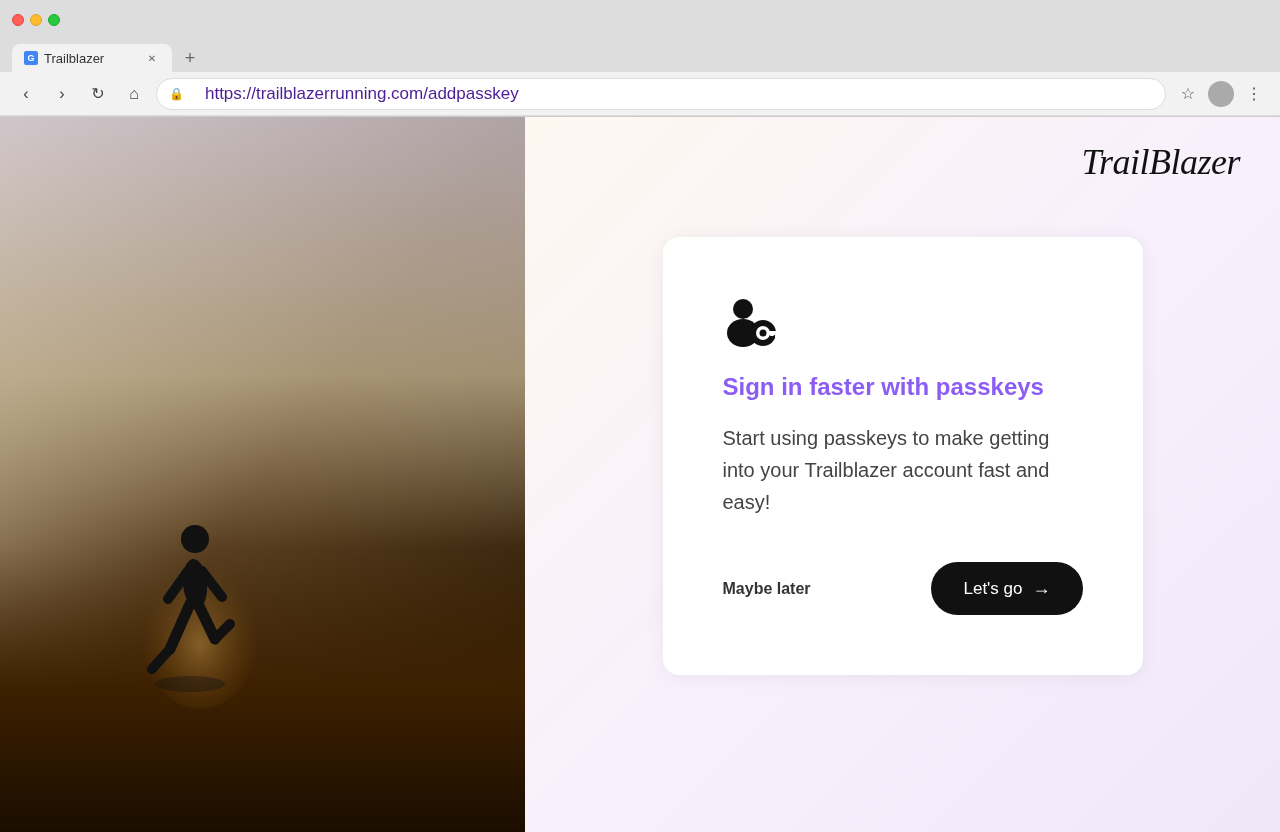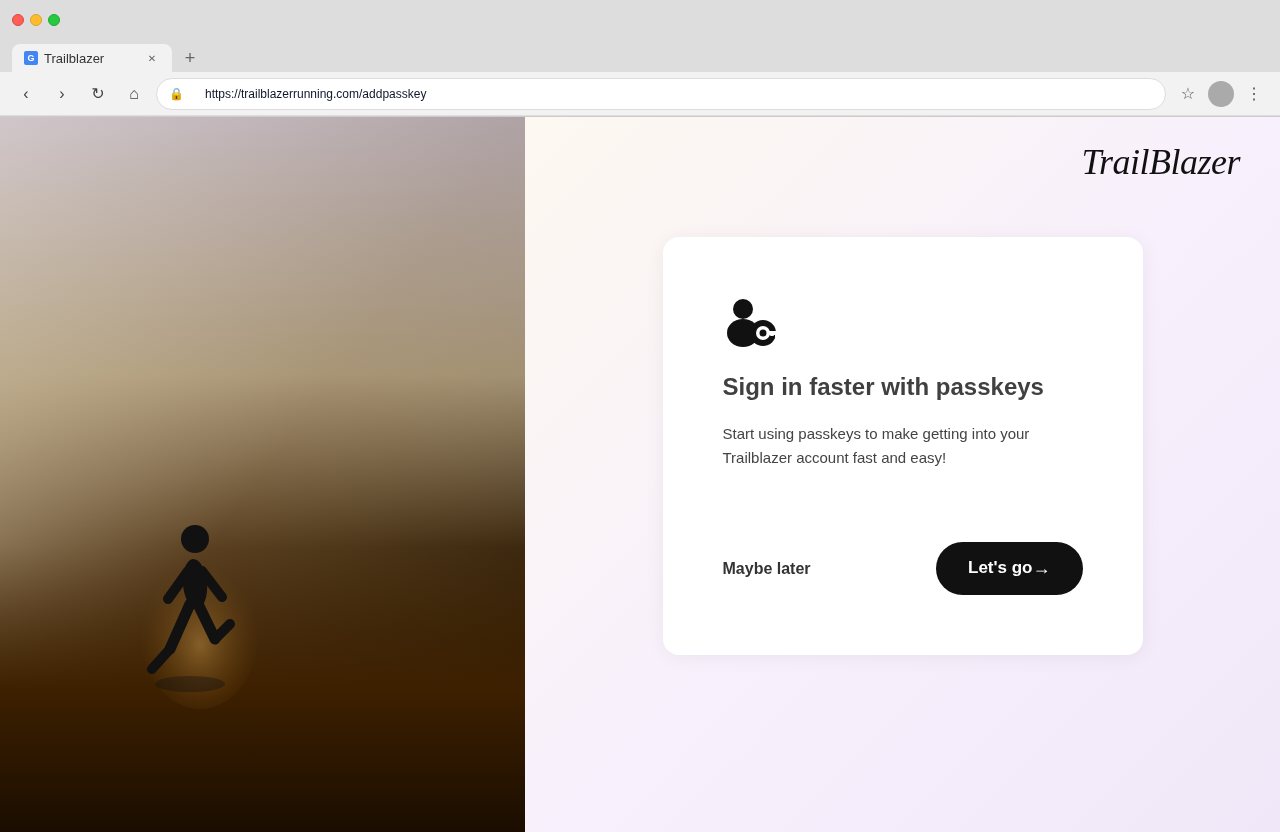--- a/index.html
+++ b/index.html
@@ -135,22 +135,22 @@
       border: 1px solid #ddd;
       height: 32px;
     }
 
     .lock-icon {
       font-size: 12px;
       color: #555;
     }
 
     .address-text {
-      font-size: 12px;
-      color: #0f172a;
+      font-size: 17px;
+      color: #4c1d95;
       flex: 1;
       padding-left: 13px;
     }
 
     .nav-actions {
       display: flex;
       align-items: center;
       gap: 6px;
     }
 
@@ -254,30 +254,30 @@
       font-size: 48px;
       margin-bottom: 24px;
       display: flex;
       align-items: center;
       gap: 0;
     }
 
     .card-title {
       font-size: 24px;
       font-weight: 700;
-      color: #404040;
+      color: #8b5cf6;
       margin-bottom: 20px;
       line-height: 1.3;
     }
 
     .card-description {
-      font-size: 15px;
+      font-size: 20px;
       color: #444;
       line-height: 1.6;
-      margin-bottom: 72px;
+      margin-bottom: 44px;
     }
 
     .card-actions {
       display: flex;
       align-items: center;
       justify-content: space-between;
     }
 
     .maybe-later-btn {
       background: none;
@@ -290,24 +290,25 @@
       font-weight: bold;
     }
 
     .lets-go-btn {
       background: #111;
       color: white;
       border: none;
       border-radius: 50px;
       padding: 16px 32px;
       font-size: 17px;
-      font-weight: 700;
-      cursor: pointer;
-      display: flex;
-      align-items: flex-start;
+      font-weight: 400;
+      cursor: pointer;
+      display: flex;
+      align-items: flex-end;
+      gap: 10px;
       font-family: inherit;
     }
 
     .arrow-icon {
       font-size: 18px;
     }
 
     
     .runner-illustration {
       position: absolute;

